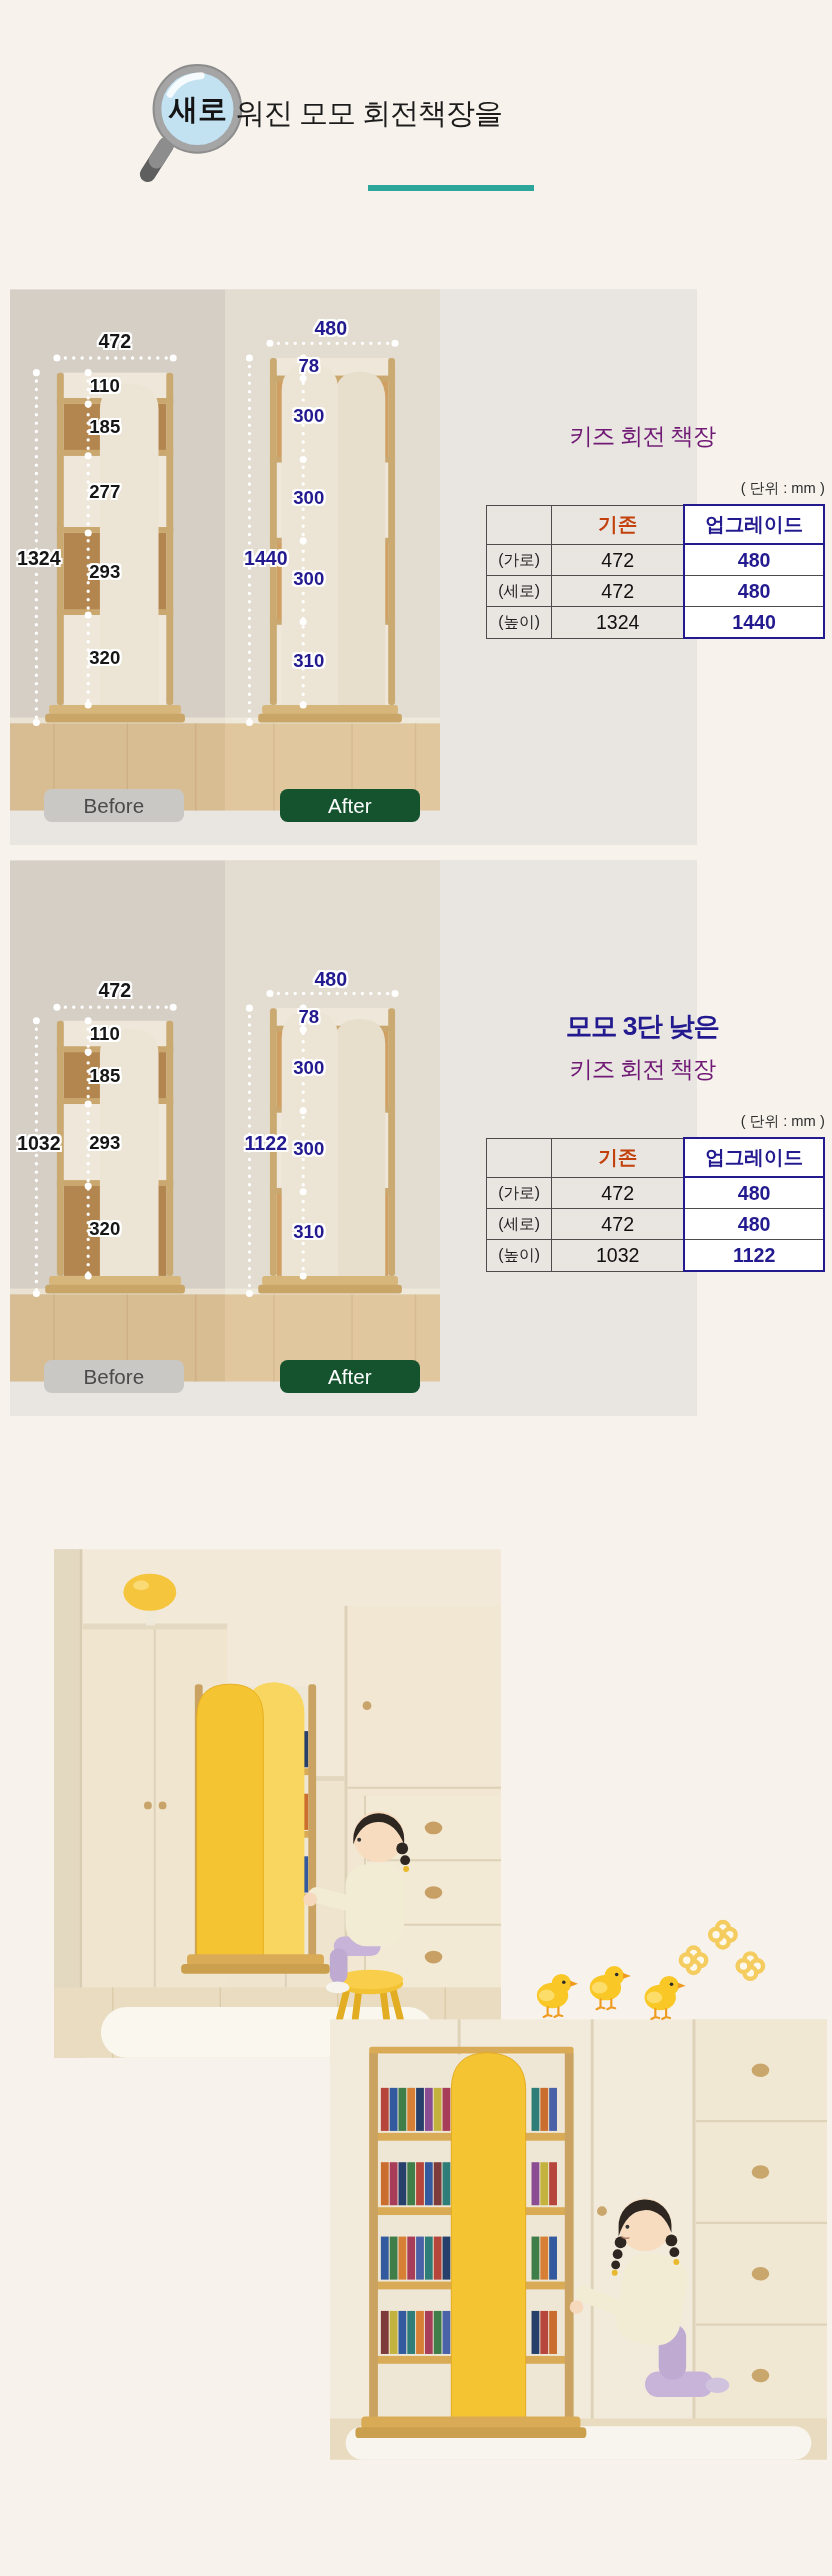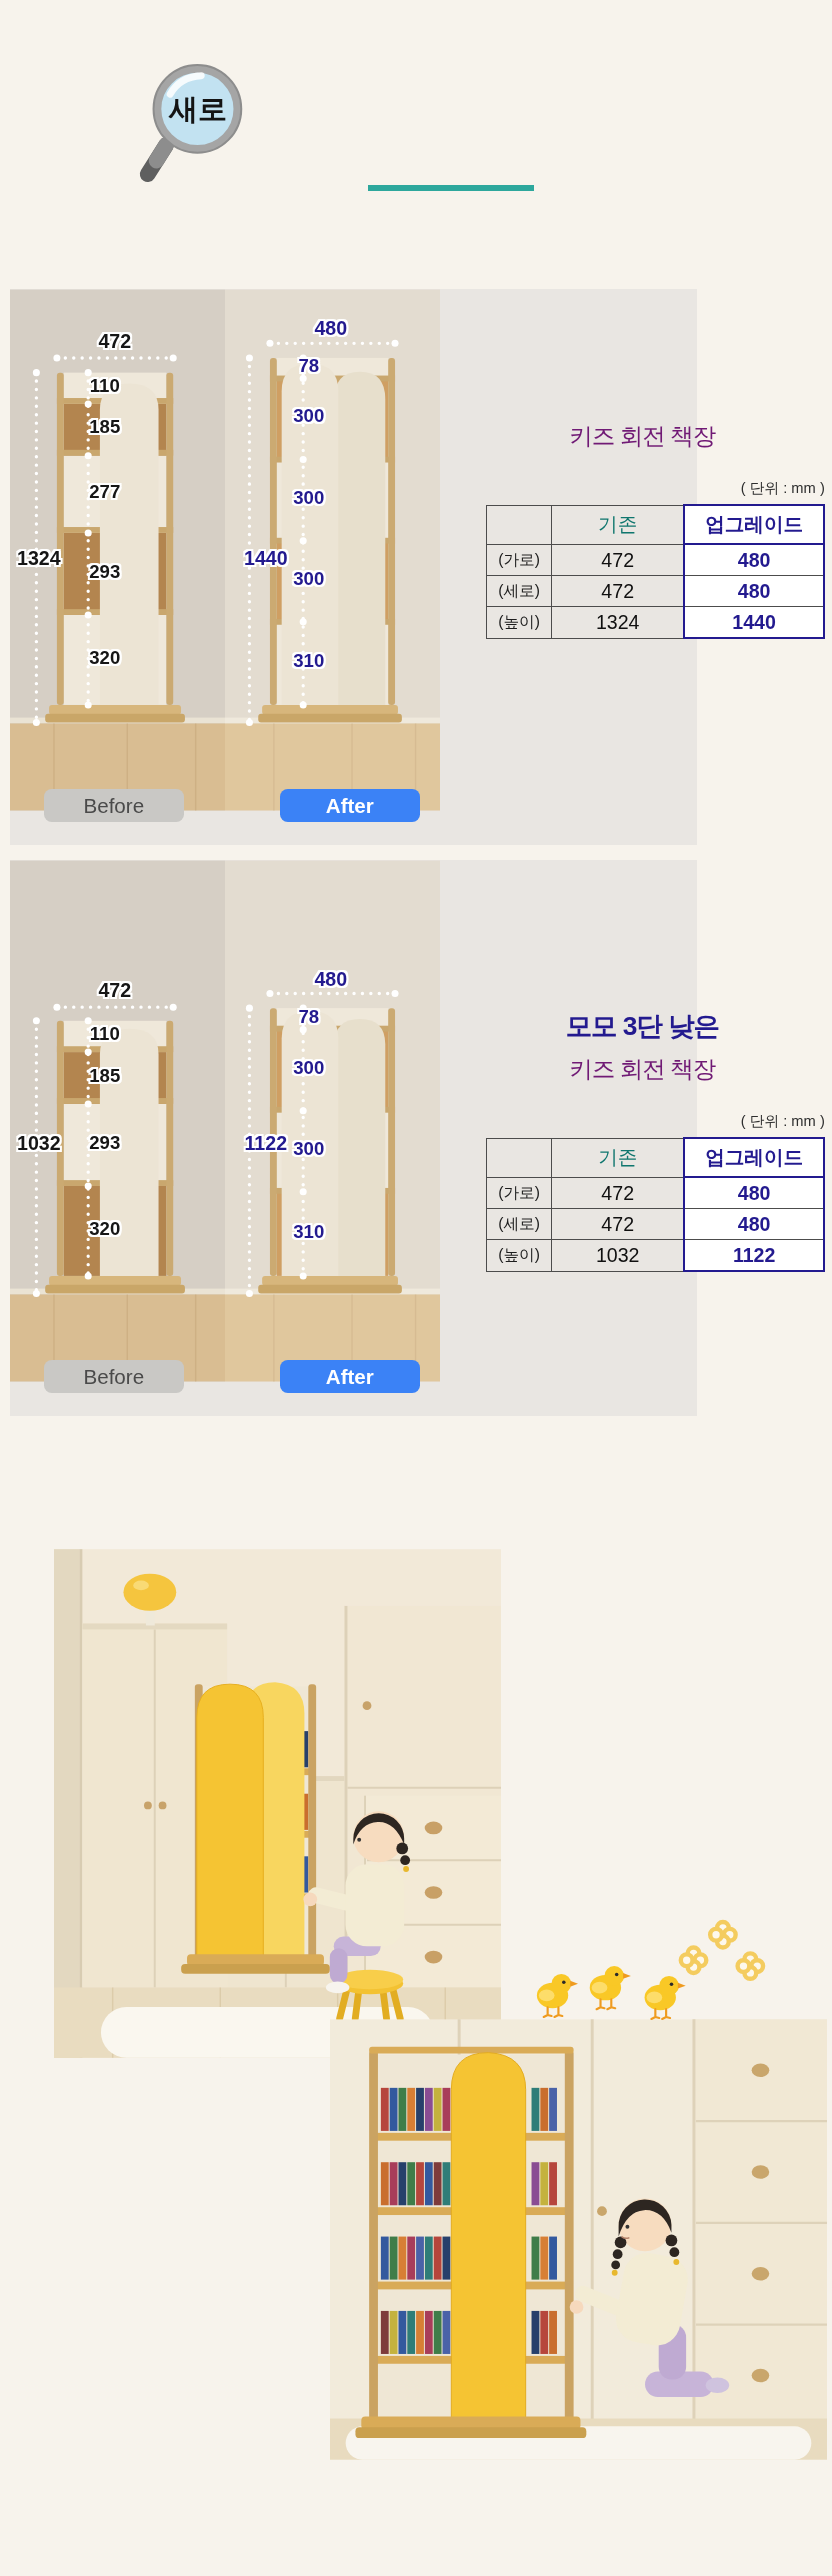--- a/index.html
+++ b/index.html
@@ -23,29 +23,29 @@
   .ph.after{left:215px;}
   .meas{position:absolute;transform:translateX(-50%);font-size:18.6px;font-weight:700;
         color:#161616;line-height:1;white-space:nowrap;z-index:3;
         text-shadow:-2px -2px 0 #fff,2px -2px 0 #fff,-2px 2px 0 #fff,2px 2px 0 #fff,
                     -2px 0 0 #fff,2px 0 0 #fff,0 -2px 0 #fff,0 2px 0 #fff;}
   .meas.navy{color:#231a8f;}
   .meas.big{font-size:19.6px;}
   .blabel{position:absolute;top:500px;width:140px;height:33px;border-radius:7.8px;z-index:4;
           display:flex;align-items:center;justify-content:center;font-size:20.6px;}
   .before-label{left:34px;background:#c9c8c5;color:#4a4a4a;}
-  .after-label{left:270px;background:#3b82f6;color:#ffffff;font-weight:700;}
+  .after-label{left:270px;background:#14532d;color:#ffffff;font-weight:400;}
   .info{position:absolute;left:450px;top:122px;width:365px;}
   .p2 .info{top:149px;}
   .t1{font-size:26.4px;font-weight:700;color:#231a8f;text-align:center;letter-spacing:-1px;}
   .t2{font-size:23.5px;font-weight:400;color:#701a75;text-align:center;margin-top:9px;letter-spacing:-1px;}
   .unit{font-size:14.7px;color:#2e2e2e;text-align:right;margin:27.4px 0 5.9px 0;}
   table.cmp{border-collapse:collapse;margin-left:26.4px;}
   .cmp th,.cmp td{border:1px solid #4c4c4c;text-align:center;padding:0;}
-  .cmp th{width:134px;height:37px;font-size:19.6px;font-weight:400;color:#0f766e;}
+  .cmp th{width:134px;height:37px;font-size:19.6px;font-weight:700;color:#c2410c;}
   .cmp th.c1{width:65px;}
   .cmp th.up{width:140px;color:#231a8f;font-weight:700;background:#fff;border:2px solid #231a8f;}
   .cmp td{height:30px;}
   .cmp td.lab{font-size:15.7px;color:#1d1d1d;}
   .cmp td.old{font-size:19.6px;color:#101010;}
   .cmp td.up{background:#fff;color:#231a8f;font-weight:700;font-size:19.6px;
              border-left:2px solid #231a8f;border-right:2px solid #231a8f;}
   .cmp tr.last td.up{border-bottom:2px solid #231a8f;}
   
   .gph{position:absolute;overflow:hidden;}
@@ -59,20 +59,21 @@
 <div class="page">
 
   <svg class="mag" width="117" height="123" viewBox="0 0 120 126">
     <line x1="32" y1="84" x2="13" y2="114" stroke="#5f5f5f" stroke-width="16" stroke-linecap="round"></line>
     <line x1="32" y1="84" x2="22" y2="100" stroke="#8d8d8d" stroke-width="16" stroke-linecap="round"></line>
     <circle cx="64" cy="47" r="41" fill="#c2e2f1" stroke="#a5a5a5" stroke-width="8"></circle>
     <circle cx="64" cy="47" r="45" fill="none" stroke="#8d8d8d" stroke-width="2"></circle>
     <path d="M36 32 Q46 14 68 13" stroke="#ffffff" stroke-width="7" fill="none" stroke-linecap="round" opacity=".85"></path>
   </svg>
   <div class="mag-txt">새로</div>
+  <div class="h1">워진 모모 회전책장을</div>
   <div class="h-underline"></div>
 
   <section class="panel p1">
 
     <div class="ph before">
       <svg width="215" height="522" viewBox="0 0 220 533">
         <rect width="220" height="533" fill="#d6cfc5"></rect>
         <rect y="438" width="220" height="6" fill="#eae3d4"></rect>
         <rect y="444" width="220" height="89" fill="#d9bd92"></rect>
         <path d="M45 444 V533 M120 444 V533 M190 444 V533" stroke="#c4a477" stroke-width="1.5" opacity=".5"></path>

